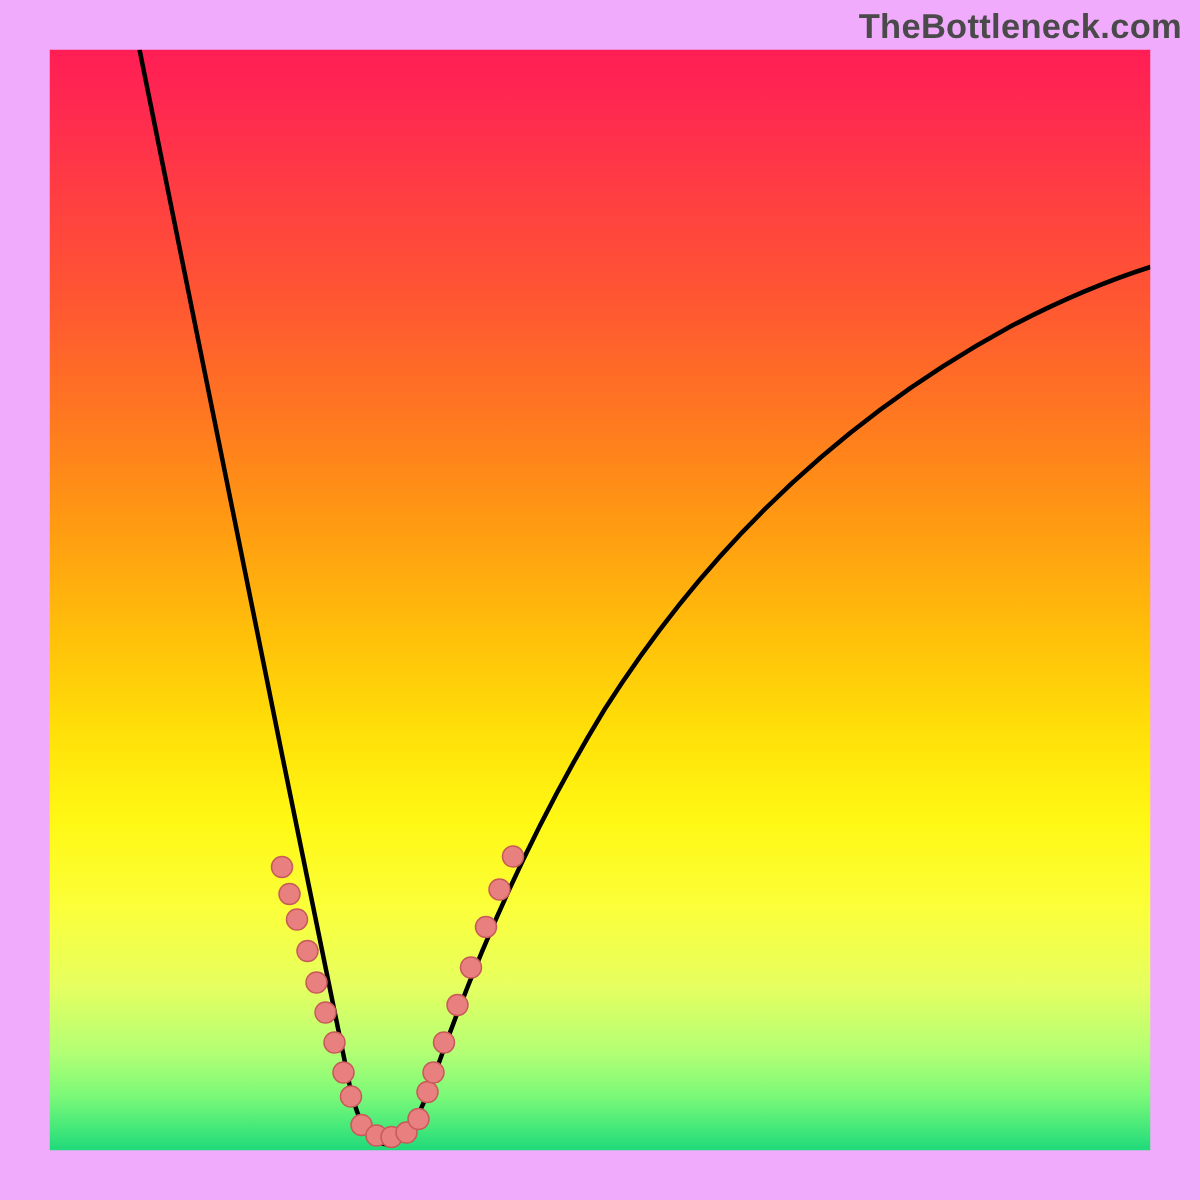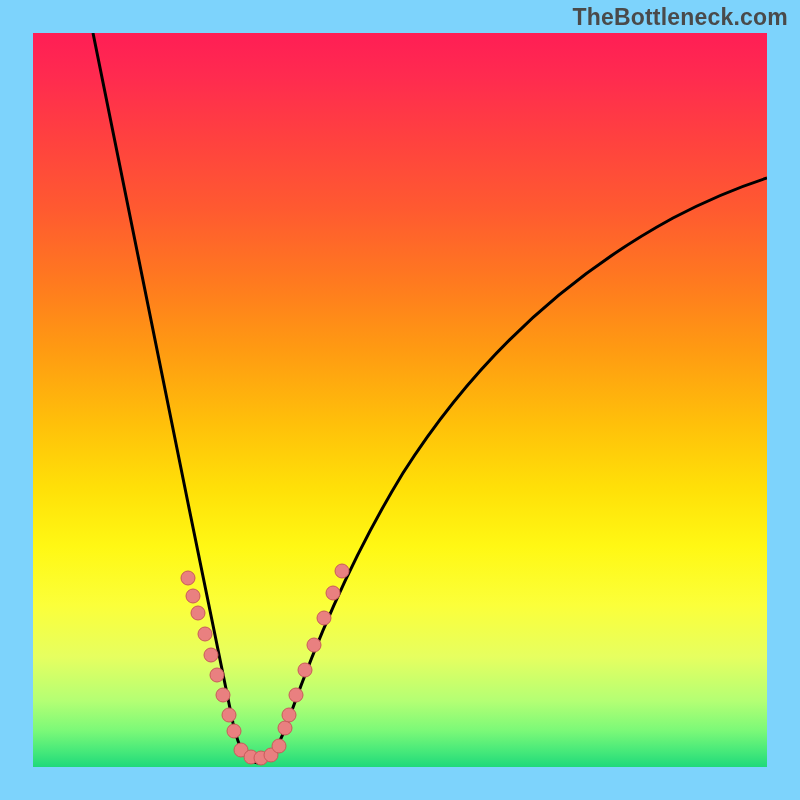--- a/index.html
+++ b/index.html
@@ -9,21 +9,21 @@
     height: 800px;
     overflow: hidden;
     background: #000;
     font-family: Arial, Helvetica, sans-serif;
   }
   .frame {
     position: absolute;
     top: 0; left: 0;
     width: 800px;
     height: 800px;
-    background: #7dd3fc;
+    background: #f0abfc;
   }
   .plot-area {
     position: absolute;
     top: 33px;
     left: 33px;
     width: 734px;
     height: 734px;
     overflow: hidden;
   }
   .gradient {

